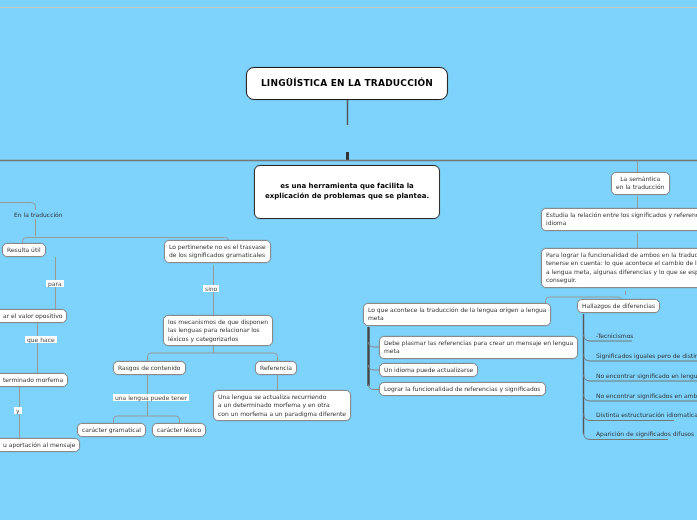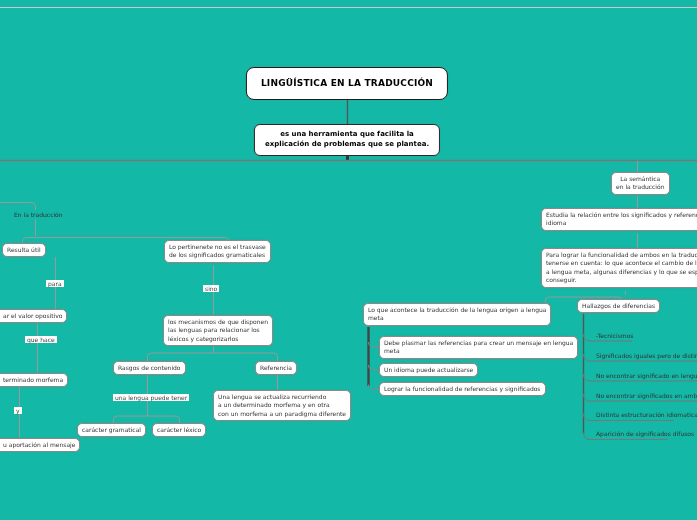--- a/index.html
+++ b/index.html
@@ -1,34 +1,34 @@
 <!DOCTYPE html>
 <html><head>
 <meta charset="utf-8">
 <style>
   html,body{margin:0;padding:0;background:#fff;}
   #stage{
-    position:relative;width:697px;height:520px;overflow:hidden;background:#14b8a6;
+    position:relative;width:697px;height:520px;overflow:hidden;background:#7dd3fc;
     font-family:"DejaVu Sans","Liberation Sans",sans-serif;color:#333;
   }
   #topbar{position:absolute;left:0;top:7px;width:697px;height:1px;background:#c9c9c9;}
   svg.wires{position:absolute;left:0;top:0;}
   .node{
     position:absolute;background:#fff;border:1px solid #8a8a8a;border-radius:5px;
     font-size:6px;line-height:1.4;padding:2px 4px;white-space:pre;color:#333;
     box-shadow:0 0 0 .4px rgba(120,120,120,.25);
   }
   .node.big{
     border:1.6px solid #1d1d1d;border-radius:8px;font-size:9px;font-weight:bold;
     color:#000;padding:9px 14px;text-align:center;transform:translateX(-50%);
     letter-spacing:.2px;
   }
   .node.def{
     border:1.1px solid #2a2a2a;border-radius:6px;font-size:7px;font-weight:bold;
-    color:#000;padding:5px 10px;text-align:center;transform:translateX(-50%);
+    color:#000;padding:16px 10px;text-align:center;transform:translateX(-50%);margin-top:41px;
   }
   .node.ctr{text-align:center;}
   .node.cutL{padding-left:8px;}
   .lbl{
     position:absolute;font-size:6px;line-height:1.2;color:#444;background:#fff;
     padding:0 2px;white-space:pre;
   }
   .linelbl{
     position:absolute;font-size:6px;line-height:1.2;color:#333;white-space:pre;
   }

